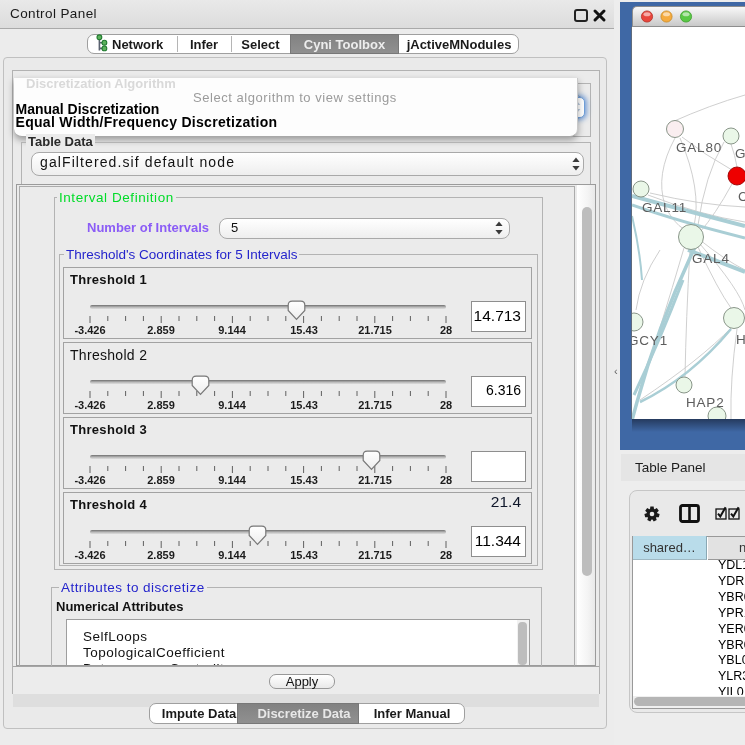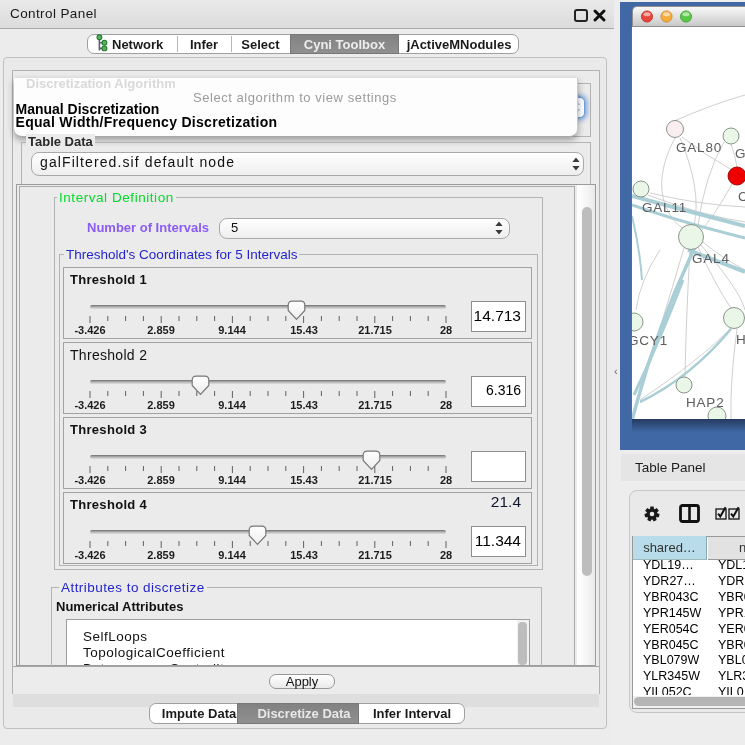--- a/index.html
+++ b/index.html
@@ -270,21 +270,21 @@
 
 <div class="abs" style="left:13px;top:666px;width:586px;height:27px;background:#ececec;border-top:1px solid #a5a5a5;"></div>
 <div class="abs" style="left:269px;top:674px;width:66px;height:15px;background:linear-gradient(#ffffff,#e9e9e9);border:1px solid #989898;border-radius:7px;box-sizing:border-box;text-align:center;font-size:13px;color:#111;line-height:13px;">Apply</div>
 
 <div class="abs" style="left:13px;top:694px;width:586px;height:13px;background:#dedede;"></div>
 
 <div class="abs" style="left:149px;top:703px;width:316px;height:21px;background:#fff;border:1px solid #9f9f9f;border-radius:7px;box-sizing:border-box;"></div>
 <div class="abs" style="left:237px;top:703px;width:122px;height:21px;background:linear-gradient(#828282,#909090);border:1px solid #787878;box-sizing:border-box;"></div>
 <div class="abs" style="left:149px;top:706px;width:100px;text-align:center;font-size:13px;font-weight:600;color:#1a1a1a;">Impute Data</div>
 <div class="abs" style="left:237px;top:706px;width:134px;text-align:center;font-size:13px;font-weight:600;color:#e8e8e8;">Discretize Data</div>
-<div class="abs" style="left:359px;top:706px;width:106px;text-align:center;font-size:13px;font-weight:600;color:#1a1a1a;">Infer Interval</div>
+<div class="abs" style="left:359px;top:706px;width:106px;text-align:center;font-size:13px;font-weight:600;color:#1a1a1a;">Infer Manual</div>
 
 <div class="abs" style="left:614px;top:365px;font-size:11px;color:#666;">‹</div>
 
 <div class="abs" style="left:620px;top:2px;width:125px;height:448px;background:#3f68a5;"></div>
 
 <div class="abs" style="left:632px;top:6px;width:113px;height:21px;background:linear-gradient(#f8f8f8,#c9c9c9);border:1px solid #8e8e8e;border-right:none;border-radius:5px 0 0 0;box-sizing:border-box;"></div>
 <svg class="abs" style="left:640px;top:10px;" width="60" height="13" viewBox="0 0 60 13">
   <circle cx="7" cy="6.5" r="5.6" fill="#e8463c" stroke="#b4322a" stroke-width="0.8"></circle>
   <circle cx="26.5" cy="6.5" r="5.6" fill="#f5ab3e" stroke="#c78a27" stroke-width="0.8"></circle>
   <circle cx="46" cy="6.5" r="5.6" fill="#59c845" stroke="#3f9e2e" stroke-width="0.8"></circle>
@@ -366,17 +366,16 @@
   <path d="M3 8.6 L5.3 11.4 L10.6 2.2" stroke="#111" stroke-width="2" fill="none"></path>
   <rect x="14" y="4" width="10" height="10" fill="none" stroke="#111" stroke-width="1.3"></rect>
   <path d="M16 8.6 L18.3 11.4 L23.6 2.2" stroke="#111" stroke-width="2" fill="none"></path>
 </svg>
 
 <div class="abs" style="left:632px;top:536px;width:113px;height:173px;border:1px solid #999;border-right:none;background:#fff;box-sizing:border-box;overflow:hidden;"></div>
 <div class="abs" style="left:633px;top:536px;width:74px;height:24px;background:#b9dcea;border-right:1px solid #8aa8b4;border-bottom:1px solid #9fb8c2;box-sizing:border-box;text-align:center;font-size:13px;color:#333;line-height:24px;">shared…</div>
 <div class="abs" style="left:708px;top:537px;width:37px;height:23px;background:#e2e2e2;border-bottom:1px solid #999;box-sizing:border-box;"></div>
 <div class="abs" style="left:739px;top:540px;font-size:13px;color:#333;">na</div>
 <div class="abs" style="left:633px;top:558px;width:112px;height:137px;overflow:hidden;font-size:12.5px;color:#000;">
-  <div style="position:absolute;left:10px;top:0;line-height:15.9px;">YDL19…<br>YDR27…<br>YBR043C<br>YPR145W<br>YER054C<br>YBR045C<br>YBL079W<br>YLR345W<br>YIL052C</div>
   <div style="position:absolute;left:85px;top:0;line-height:15.9px;">YDL1<br>YDR2<br>YBR0<br>YPR1<br>YER0<br>YBR0<br>YBL0<br>YLR3<br>YIL0</div>
 </div>
 <div class="abs" style="left:633px;top:696px;width:112px;height:12px;background:#f0f0f0;"></div>
 <div class="abs" style="left:634px;top:697px;width:111px;height:9px;background:#b5b5b5;border-radius:5px 0 0 5px;"></div>
 
 </body></html>

